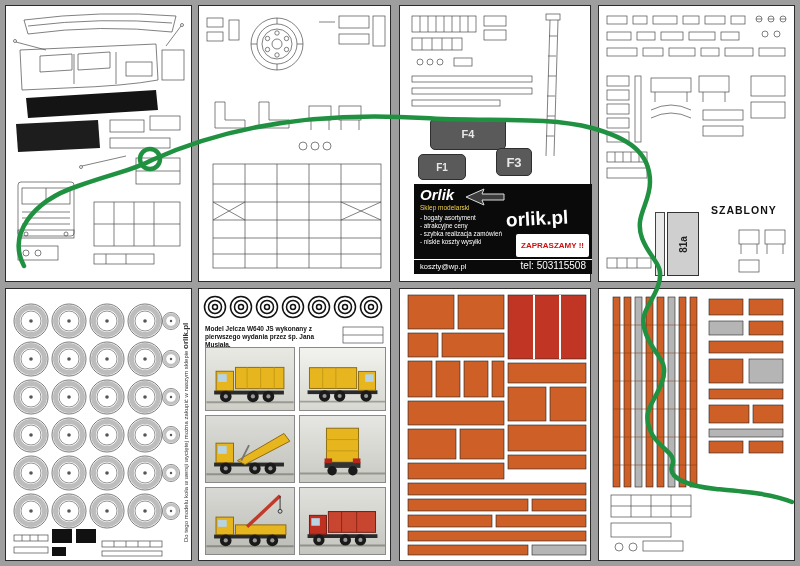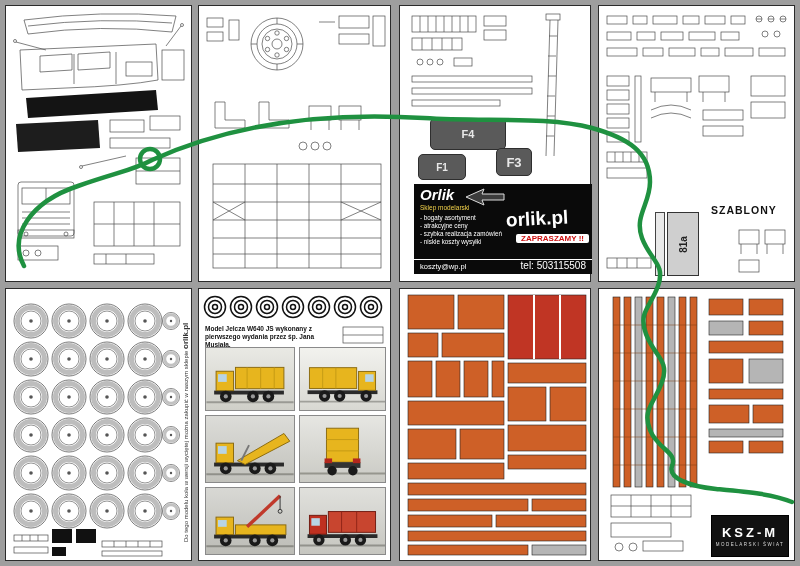--- a/index.html
+++ b/index.html
@@ -176,21 +176,21 @@
       <svg class="abs" style="left:52px;top:4px;" width="40" height="18" viewBox="0 0 40 18">
         <polygon points="0,9 18,1 16,6 38,6 38,12 16,12 18,17" fill="#3c3c3c" stroke="#dddddd" stroke-width="1"></polygon>
       </svg>
       <div class="abs" style="left:6px;top:30px;font-size:6.3px;line-height:8px;">
         <div>- bogaty asortyment</div>
         <div>- atrakcyjne ceny</div>
         <div>- szybka realizacja zamówień</div>
         <div>- niskie koszty wysyłki</div>
       </div>
       <div class="abs" style="left:92px;top:24px;font-size:19px;font-weight:bold;transform:rotate(-3deg);">orlik.pl</div>
-      <div class="abs" style="left:102px;top:50px;background:#ffffff;color:#cc1111;font-size:8px;font-weight:bold;padding:0 5px;border-radius:2px;">ZAPRASZAMY !!</div>
+      <div class="abs" style="left:102px;top:50px;background:#ffffff;color:#cc1111;font-size:8px;font-weight:bold;padding:7px 5px;border-radius:2px;">ZAPRASZAMY !!</div>
       <div class="abs" style="left:0;right:0;bottom:14px;border-top:1px solid #ffffff;"></div>
       <div class="abs" style="left:6px;bottom:3px;font-size:7.5px;">koszty@wp.pl</div>
       <div class="abs" style="right:6px;bottom:3px;font-size:10px;">tel: 503115508</div>
     </div>
   </div>
 
   <div class="page" style="left:598px;top:5px;width:197px;height:277px;">
     <svg width="195" height="275" viewBox="0 0 195 275" class="abs" style="left:0;top:0;">
       <g class="lineart">
         <rect x="8" y="10" width="20" height="8"></rect>
@@ -534,24 +534,20 @@
         <line x1="12" y1="217" x2="92" y2="217"></line>
         <line x1="32" y1="206" x2="32" y2="228"></line>
           <line x1="52" y1="206" x2="52" y2="228"></line>
           <line x1="72" y1="206" x2="72" y2="228"></line>
         <rect x="12" y="234" width="60" height="14"></rect>
         <circle cx="20" cy="258" r="4"></circle>
           <circle cx="34" cy="258" r="4"></circle>
         <rect x="44" y="252" width="40" height="10"></rect>
       </g>
     </svg>
-    <div class="abs" style="left:112px;top:226px;width:76px;height:40px;background:#111111;color:#ffffff;display:flex;flex-direction:column;align-items:center;justify-content:center;border:1px solid #000;">
-      <span style="font-size:13px;font-weight:bold;letter-spacing:3px;">KSZ-M</span>
-      <span style="font-size:4.5px;letter-spacing:1.5px;color:#dddddd;margin-top:2px;">MODELARSKI ŚWIAT</span>
-    </div>
   </div>
 
   <svg class="abs" style="left:0;top:0;pointer-events:none;" width="800" height="566" viewBox="0 0 800 566">
     <circle cx="150" cy="159" r="10" fill="none" stroke="#1f9140" stroke-width="4.5"></circle>
     <path d="M 24 266
          C 8 236, 30 202, 78 186
          C 118 172, 134 170, 152 160
          C 236 122, 330 112, 424 118
          C 486 122, 546 116, 592 128
          C 628 138, 650 152, 650 182

